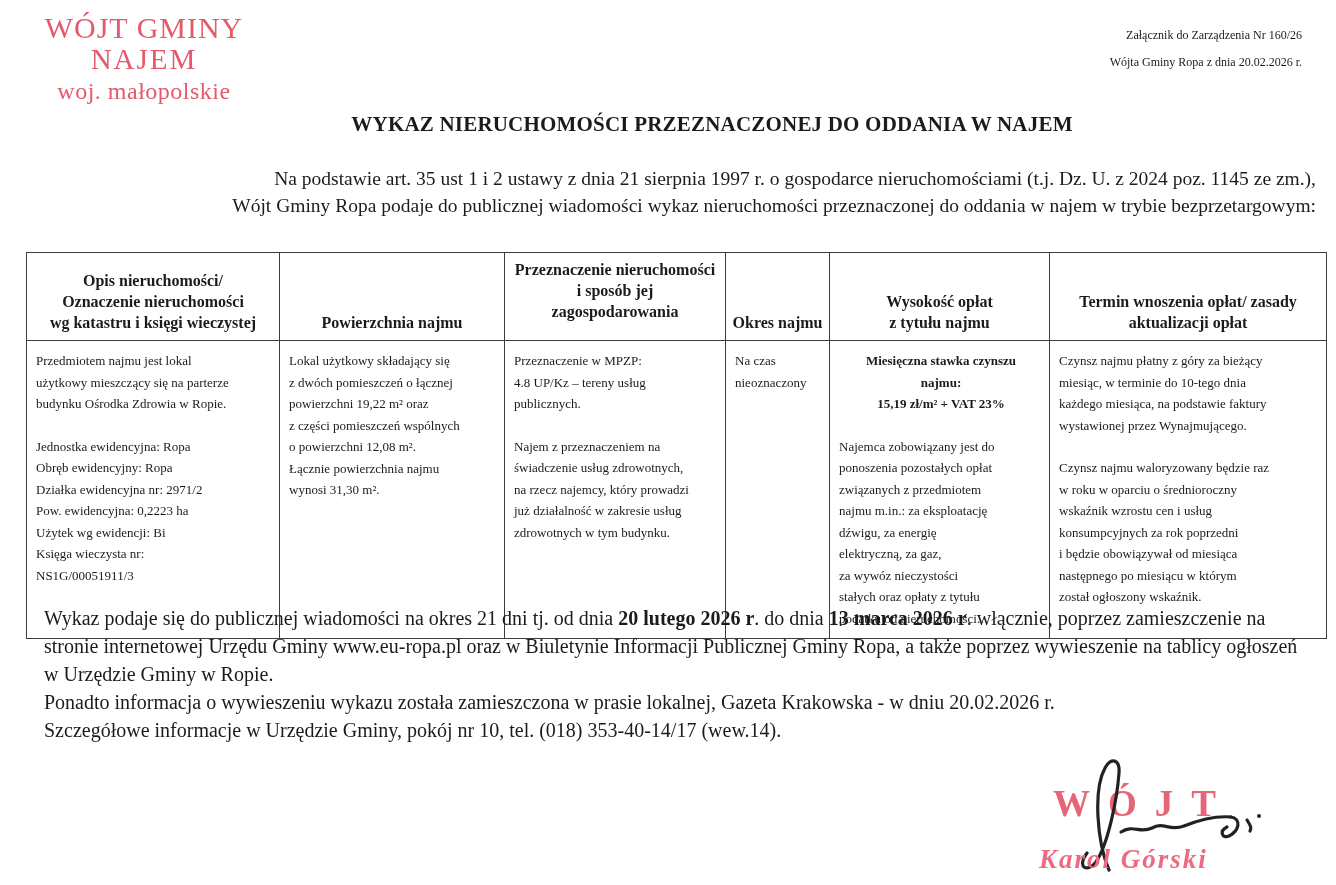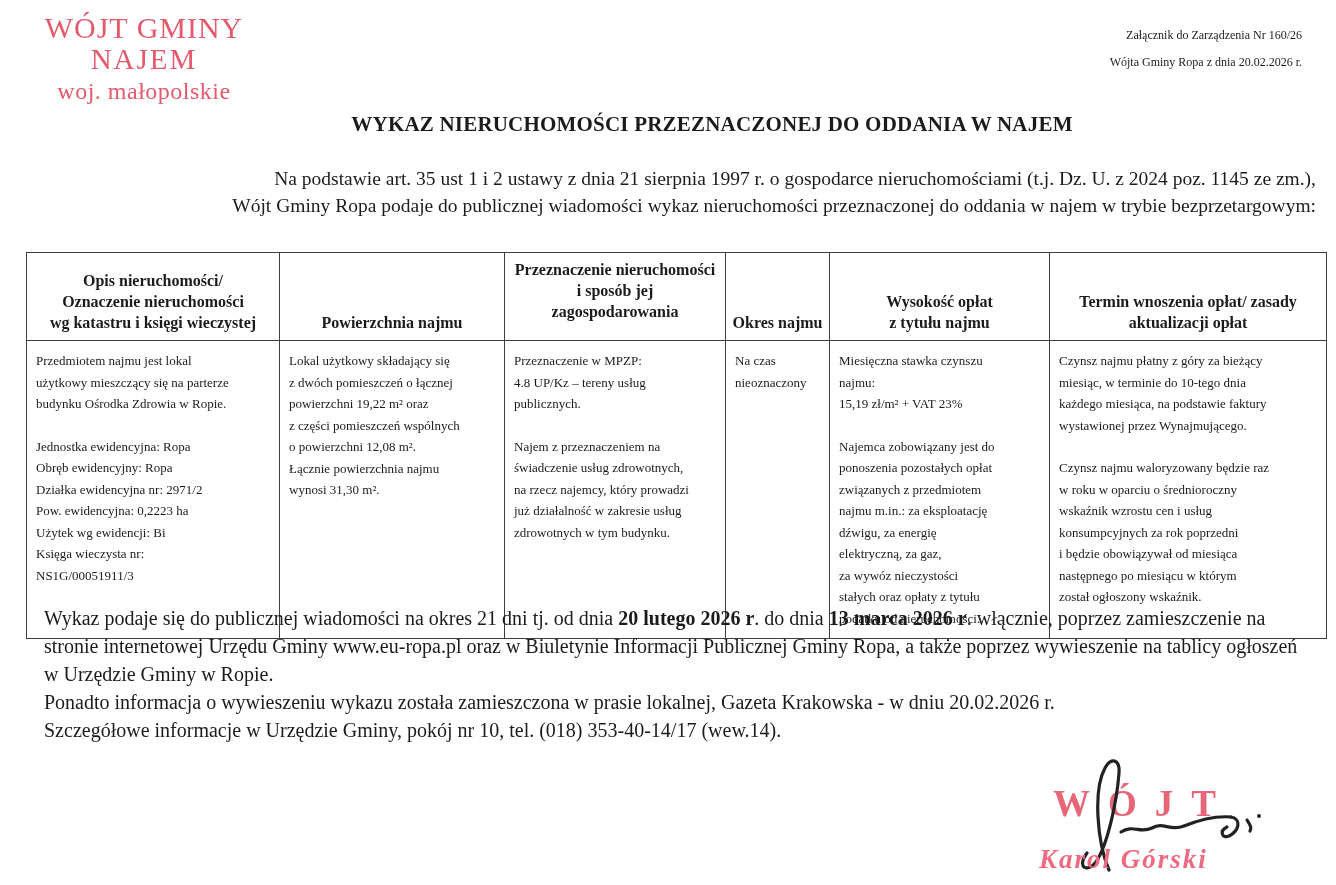--- a/index.html
+++ b/index.html
@@ -53,21 +53,21 @@
     font-size:16px;font-weight:bold;line-height:21px;text-align:center;
     vertical-align:bottom;padding:5px 4px 7px 4px;height:88px;box-sizing:border-box;
   }
   table.wykaz th.top{vertical-align:top;padding-top:6px;}
   table.wykaz td{
     vertical-align:top;font-size:13px;line-height:21.5px;
     padding:9px 6px 9px 9px;height:240px;box-sizing:border-box;
   }
   td .para{margin:0 0 21px 0;}
   td .para:last-child{margin-bottom:0;}
-  td .centered{}
+  td .centered{text-align:center;font-weight:bold;}
   td.c6{font-size:15px;padding-right:5px;}
 
   
   .footer-block{
     position:absolute;left:44px;top:604px;width:1256px;
     font-size:20px;line-height:28px;text-align:left;
   }
   .footer-block p{margin:0;}
 
   

